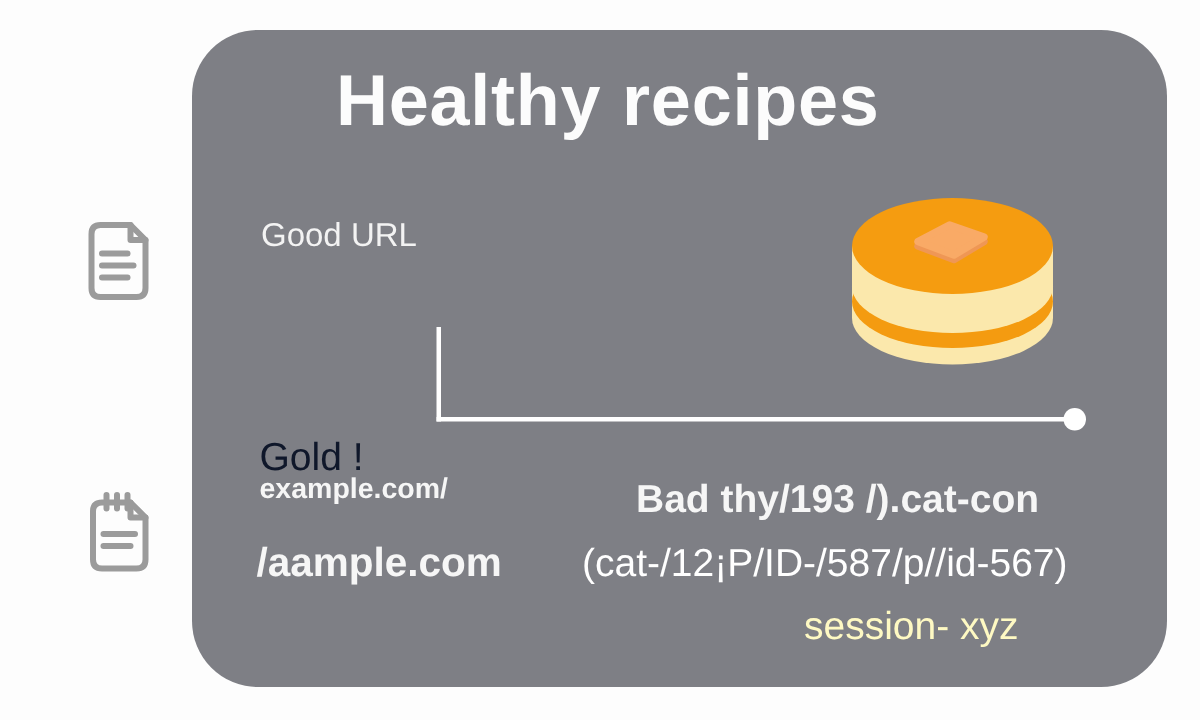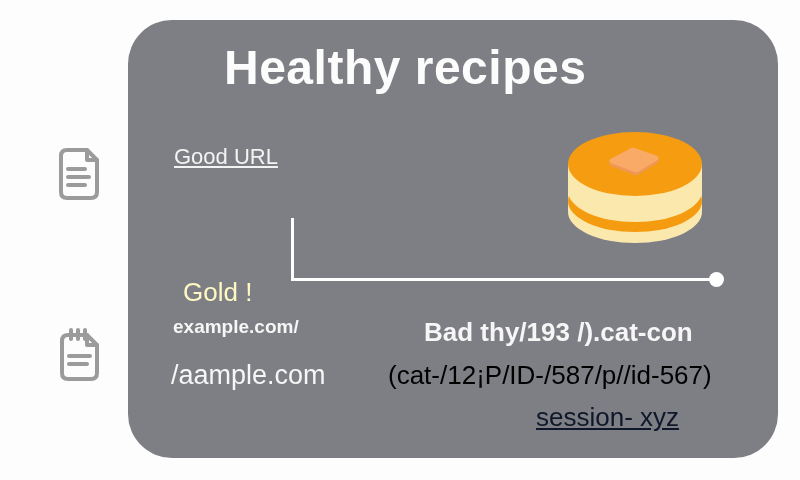--- a/index.html
+++ b/index.html
@@ -46,21 +46,20 @@
     color: #FCFCFC;
     white-space: nowrap;
   }
   .good-url-label {
     left: 46px;
     top: 124px;
     font-size: 22px;
     font-weight: 400;
     color: #F3F3F3;
     white-space: nowrap;
-    text-decoration: underline;
   }
   .good-url-value {
     left: 36px;
     top: 157px;
     font-size: 21px;
     font-weight: 400;
     color: #F3F3F3;
     white-space: nowrap;
   }
   .pancake-svg {
@@ -86,67 +85,65 @@
   .conn-dot {
     left: 581px;
     top: 252px;
     width: 15px;
     height: 15px;
     border-radius: 50%;
     background: #FFFFFF;
   }
   .gold-label {
     left: 45px;
-    top: 257px;
+    top: 269px;
     font-size: 26px;
     font-weight: 400;
-    color: #fef9c3;
+    color: #0f172a;
     white-space: nowrap;
-    margin-left: 10px;
   }
   .good-domain-1 {
     left: 45px;
     top: 296px;
     font-size: 19px;
     font-weight: 700;
     color: #F6F6F6;
     white-space: nowrap;
   }
   .good-domain-2 {
     left: 43px;
     top: 340px;
     font-size: 27px;
-    font-weight: 400;
+    font-weight: 700;
     color: #F6F6F6;
     white-space: nowrap;
   }
   .bad-line-1 {
     left: 296px;
     top: 297px;
     font-size: 26px;
     font-weight: 700;
     color: #F6F6F6;
     white-space: nowrap;
   }
   .bad-line-2 {
     left: 260px;
     top: 340px;
     font-size: 26px;
     font-weight: 400;
-    color: #000000;
+    color: #ffffff;
     white-space: nowrap;
   }
   .bad-line-3 {
     left: 408px;
     top: 382px;
     font-size: 26px;
     font-weight: 400;
-    color: #0f172a;
+    color: #fef9c3;
     white-space: nowrap;
-    text-decoration: underline;
   }
 </style>
 </head>
 <body>
 
 <div class="page">
 
   <svg class="side-icon doc" width="50" height="56" viewBox="0 0 50 56" fill="none" stroke="#9B9B9B" stroke-width="4" stroke-linejoin="round" stroke-linecap="round">
     <path d="M33 4 H13 Q7 4 7 10 V46 Q7 52 13 52 H37 Q43 52 43 46 V14 Z"></path>
     <path d="M33 4 V14 H43"></path>

